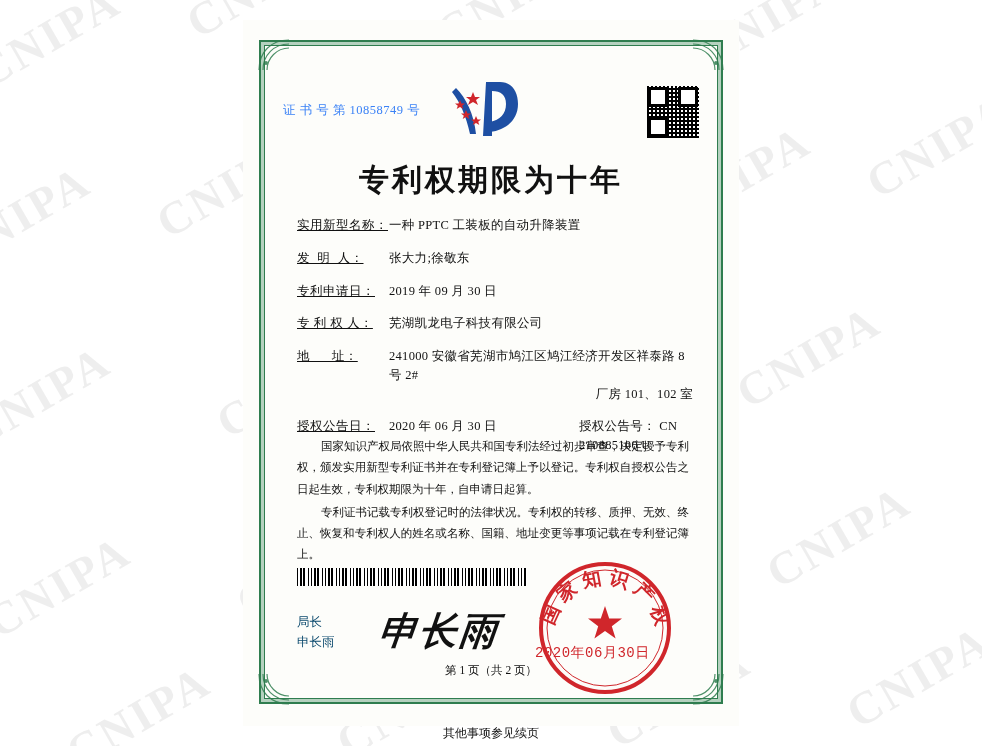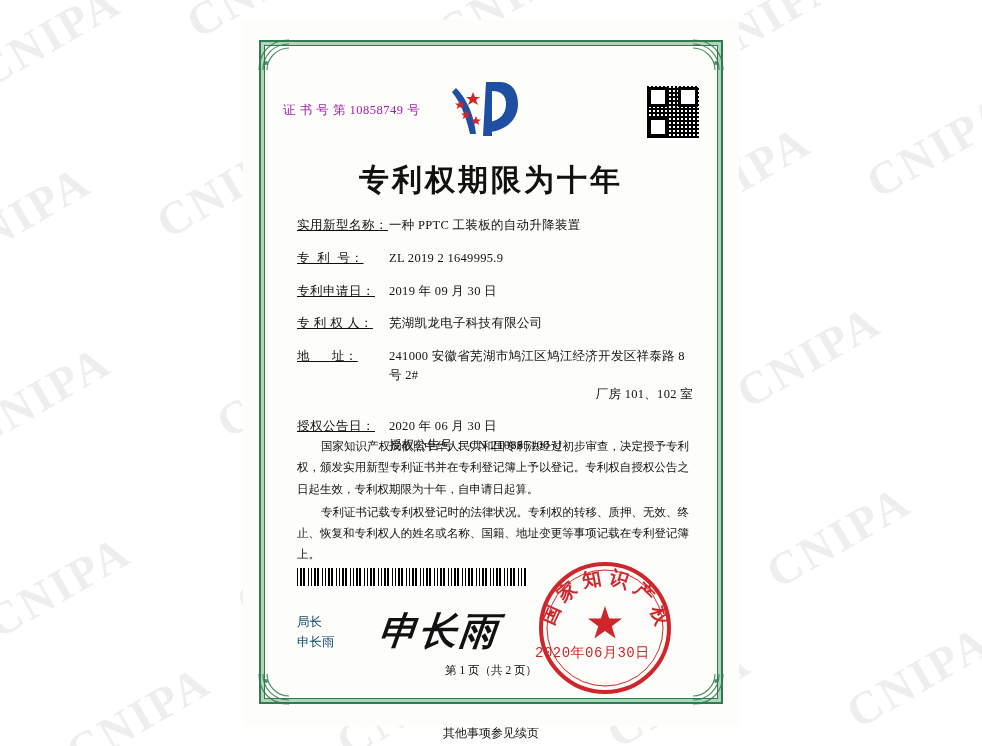--- a/index.html
+++ b/index.html
@@ -93,21 +93,21 @@
     right: 40px;
     bottom: 40px;
   }
 
   
   .cert-number {
     position: absolute;
     left: 0;
     top: 38px;
     font-size: 12.5px;
-    color: #a21caf;
+    color: #3b82f6;
     letter-spacing: .5px;
     white-space: nowrap;
   }
   .qr {
     position: absolute;
     right: 0;
     top: 22px;
     width: 52px;
     height: 52px;
     background:
@@ -170,21 +170,21 @@
     width: 92px;
     white-space: pre;
     letter-spacing: .5px;
     text-decoration: underline;
   }
   .field .val {
     flex: 1 1 auto;
     letter-spacing: .3px;
   }
   .field .val .line2 { display: block; text-align: right; }
-  .field.two-col .val { display: flex; flex-direction: column; }
+  .field.two-col .val { display: flex; }
   .field.two-col .val .a { width: 190px; }
   .field.two-col .val .b { flex: 1; }
 
   
   .paras {
     position: absolute;
     left: 14px;
     right: 10px;
     top: 372px;
     font-size: 11.5px;
@@ -349,25 +349,25 @@
 
     <div class="title">专利权期限为十年</div>
 
     <div class="fields">
 
       <div class="field">
         <span class="lbl">实用新型名称：</span>
         <span class="val">一种 PPTC 工装板的自动升降装置</span>
       </div>
 
-
       <div class="field">
-        <span class="lbl">专  利  号：</span>
-        <span class="val">ZL 2019 2 1649995.9</span>
-      </div>
+        <span class="lbl">发  明  人：</span>
+        <span class="val">张大力;徐敬东</span>
+      </div>
+
 
       <div class="field">
         <span class="lbl">专利申请日：</span>
         <span class="val">2019 年 09 月 30 日</span>
       </div>
 
       <div class="field">
         <span class="lbl">专 利 权 人：</span>
         <span class="val">芜湖凯龙电子科技有限公司</span>
       </div>

